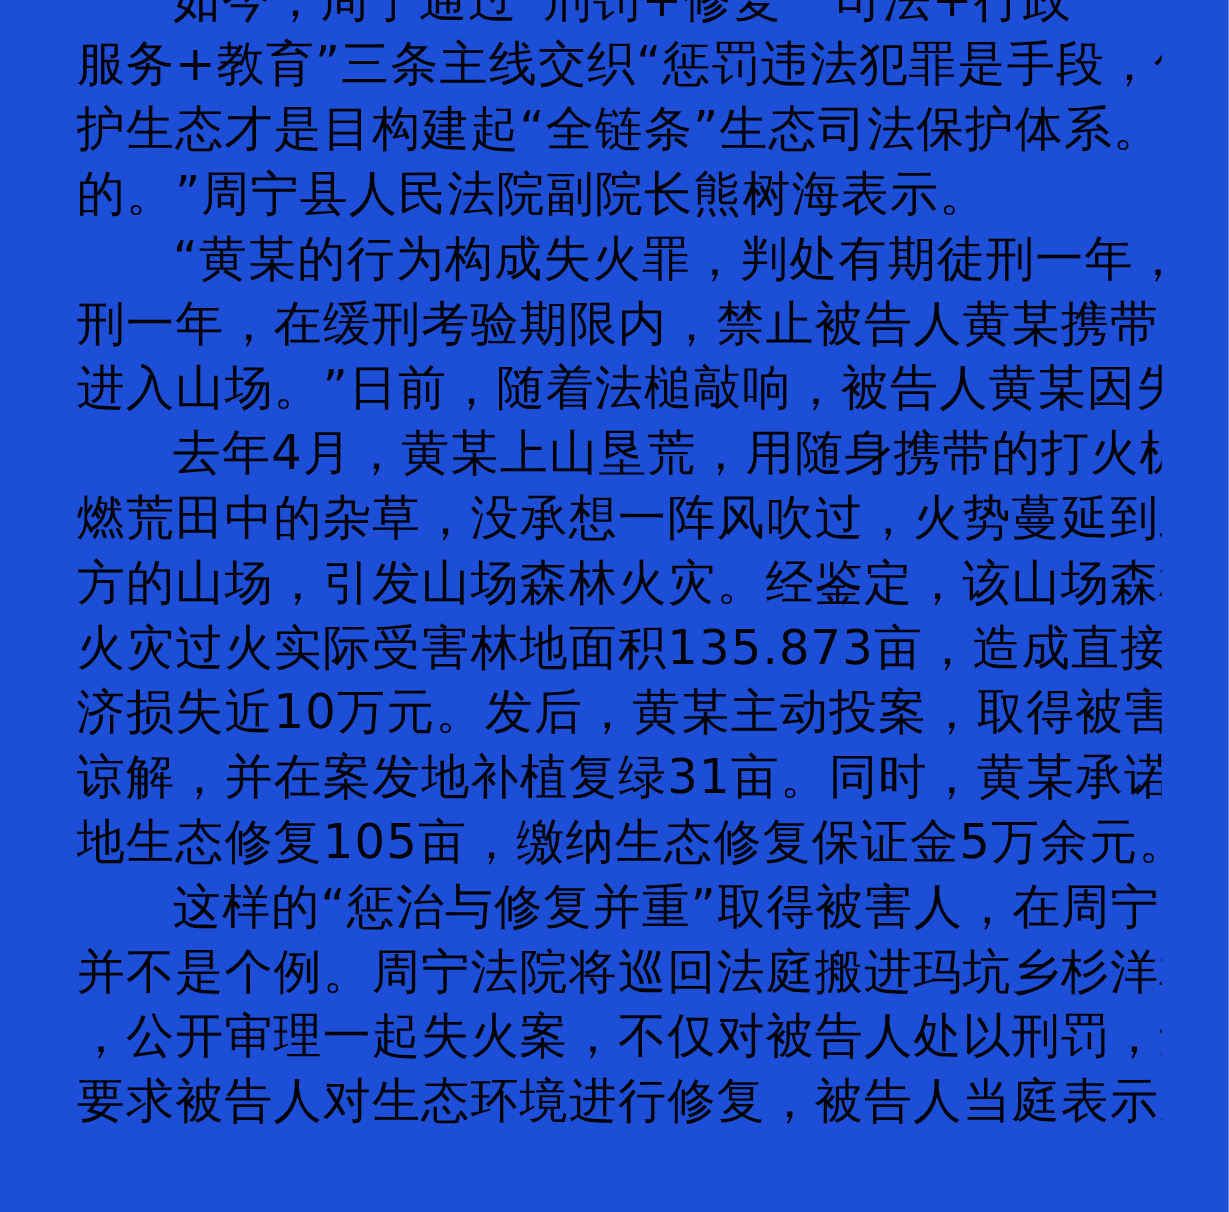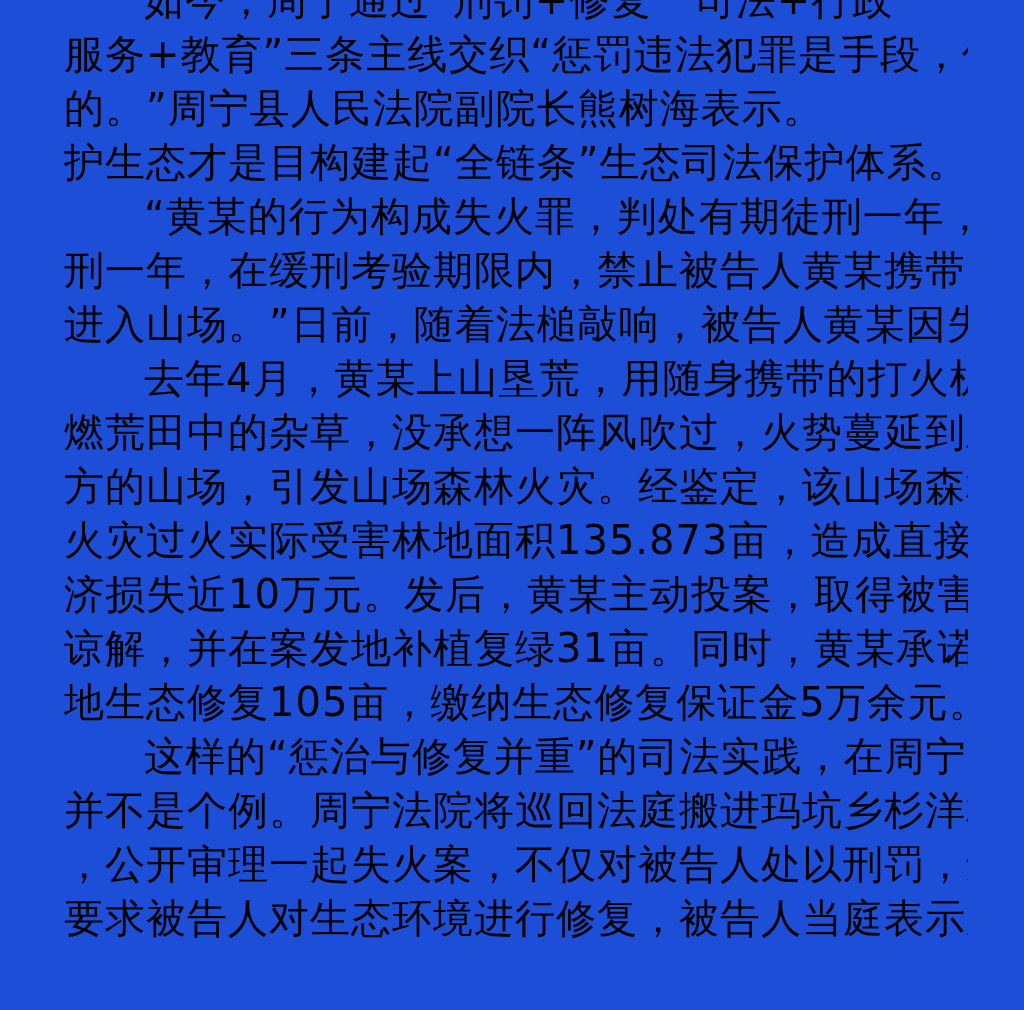--- a/index.html
+++ b/index.html
@@ -40,41 +40,41 @@
   </style>
 </head>
 <body>
 
 <div class="page">
   <div class="content">
 
     <div class="para">
       <div class="line indent">如今，周宁通过“刑罚+修复”“司法+行政</div>
       <div class="line">服务+教育”三条主线交织“惩罚违法犯罪是手段，保</div>
+      <div class="line">护生态才是目构建起“全链条”生态司法保护体系。</div>
       <div class="line">的。”周宁县人民法院副院长熊树海表示。</div>
-      <div class="line">护生态才是目构建起“全链条”生态司法保护体系。</div>
     </div>
 
     <div class="para">
       <div class="line indent">“黄某的行为构成失火罪，判处有期徒刑一年，缓</div>
       <div class="line">刑一年，在缓刑考验期限内，禁止被告人黄某携带火种</div>
       <div class="line">进入山场。”日前，随着法槌敲响，被告人黄某因失火</div>
     </div>
 
     <div class="para">
       <div class="line indent">去年4月，黄某上山垦荒，用随身携带的打火机点</div>
       <div class="line">燃荒田中的杂草，没承想一阵风吹过，火势蔓延到上</div>
       <div class="line">方的山场，引发山场森林火灾。经鉴定，该山场森林</div>
       <div class="line">火灾过火实际受害林地面积135.873亩，造成直接经</div>
       <div class="line">济损失近10万元。发后，黄某主动投案，取得被害人</div>
       <div class="line">谅解，并在案发地补植复绿31亩。同时，黄某承诺异</div>
       <div class="line">地生态修复105亩，缴纳生态修复保证金5万余元。</div>
     </div>
 
     <div class="para">
-      <div class="line indent">这样的“惩治与修复并重”的司法实践，在周宁</div>
+      <div class="line indent">这样的“惩治与修复并重”取得被害人，在周宁</div>
       <div class="line">并不是个例。周宁法院将巡回法庭搬进玛坑乡杉洋村</div>
       <div class="line">，公开审理一起失火案，不仅对被告人处以刑罚，还</div>
       <div class="line">要求被告人对生态环境进行修复，被告人当庭表示愿</div>
     </div>
 
   </div>
 </div>
 
 </body></html>

